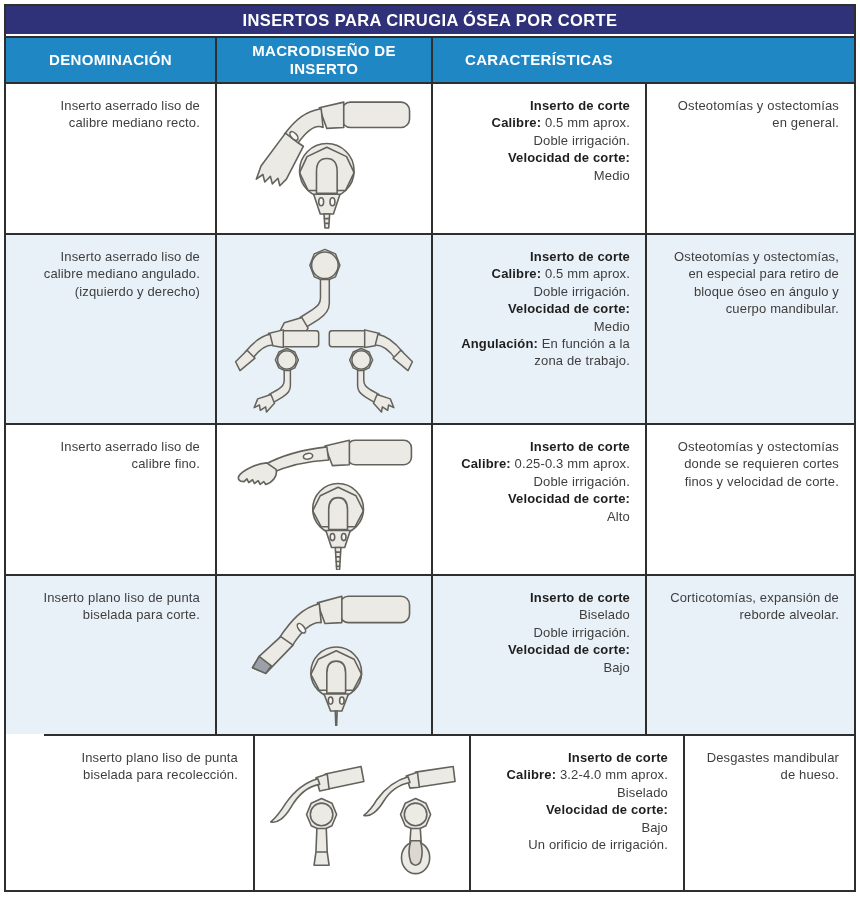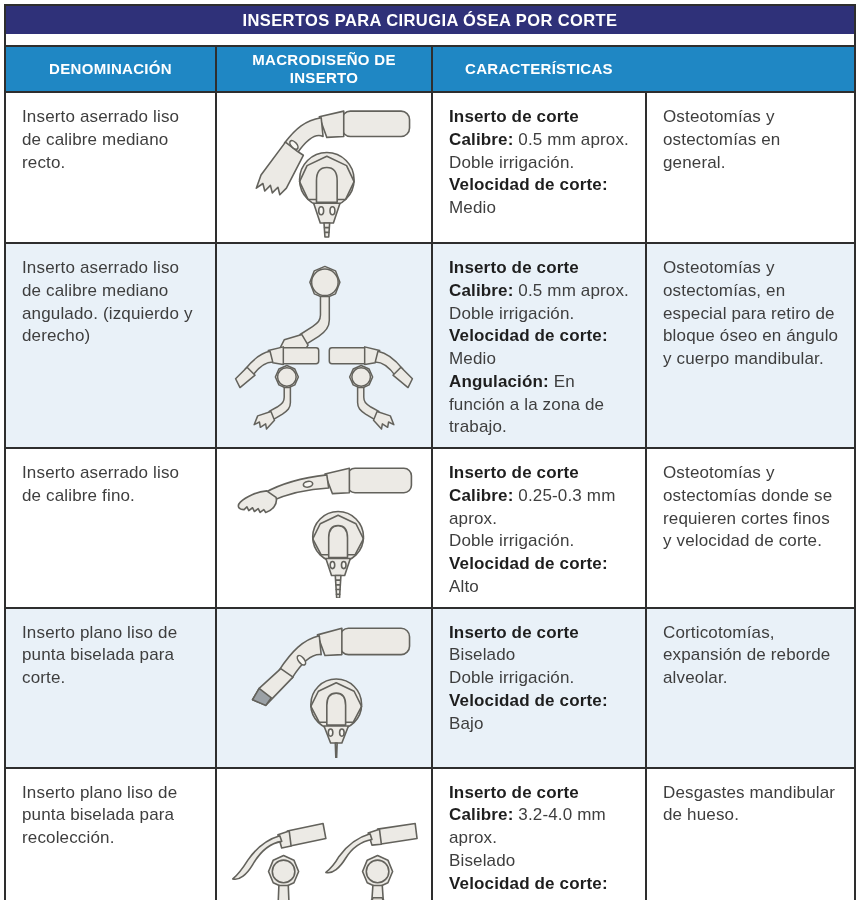--- a/index.html
+++ b/index.html
@@ -15,41 +15,40 @@
   .titlebar {
     background: var(--title-bg, #2F3179); color:#fff; font-weight:bold;
     text-align:center; font-size:16.5px; letter-spacing:.4px;
     padding:5px 0 4px; border-bottom:2px solid #fff;
   }
   .headrow {
     display:grid; grid-template-columns:209px 216px 214px 1fr;
     background: var(--header-bg, #1F87C4);
     border-top:2px solid var(--border, #2E2E2E);
     border-bottom:0;
-    margin-top:9px;
   }
   .hcell {
     min-height:44px; display:flex; align-items:center; justify-content:center;
     text-align:center; color:#fff; font-weight:bold; font-size:15px;
     letter-spacing:.3px; line-height:1.22; padding:3px 22px;
   }
   .hcell + .hcell { border-left:2px solid var(--border, #2E2E2E); }
   .trow {
     display:grid; grid-template-columns:209px 216px 214px 1fr;
     border-top:2px solid var(--border, #2E2E2E); background:#fff;
   }
   .trow:nth-child(even) { background: var(--alt-bg, #E9F1F8); }
   .trow:nth-child(1) { min-height:146px; }
   .trow:nth-child(2) { min-height:190px; }
   .trow:nth-child(3) { min-height:151px; }
   .trow:nth-child(4) { min-height:160px; }
-  .trow:nth-child(5) { min-height:156px; }
+  .trow:nth-child(5) { min-height:156px;margin-left:38px; }
   .cell {
-    padding:13px 15px 8px 16px; font-size:17px; color:#3E3E3E;
-    line-height:1.34; letter-spacing:.15px;
+    padding:13px 15px 8px 16px; font-size:13px; color:#3E3E3E;
+    line-height:1.34; letter-spacing:.15px;text-align:right;
   }
   .cell + .cell { border-left:2px solid var(--border, #2E2E2E); }
   .ill-cell { display:flex; align-items:center; justify-content:center; padding:4px 6px; }
   .cline strong { color:#1E1E1E; }
   
   svg.ill path, svg.ill rect, svg.ill circle, svg.ill ellipse, svg.ill line {
     stroke:#63625C; stroke-width:1.7; fill:#ECEAE5;
     stroke-linejoin:round; stroke-linecap:round;
   }
   svg.ill .nofill { fill:none; }

